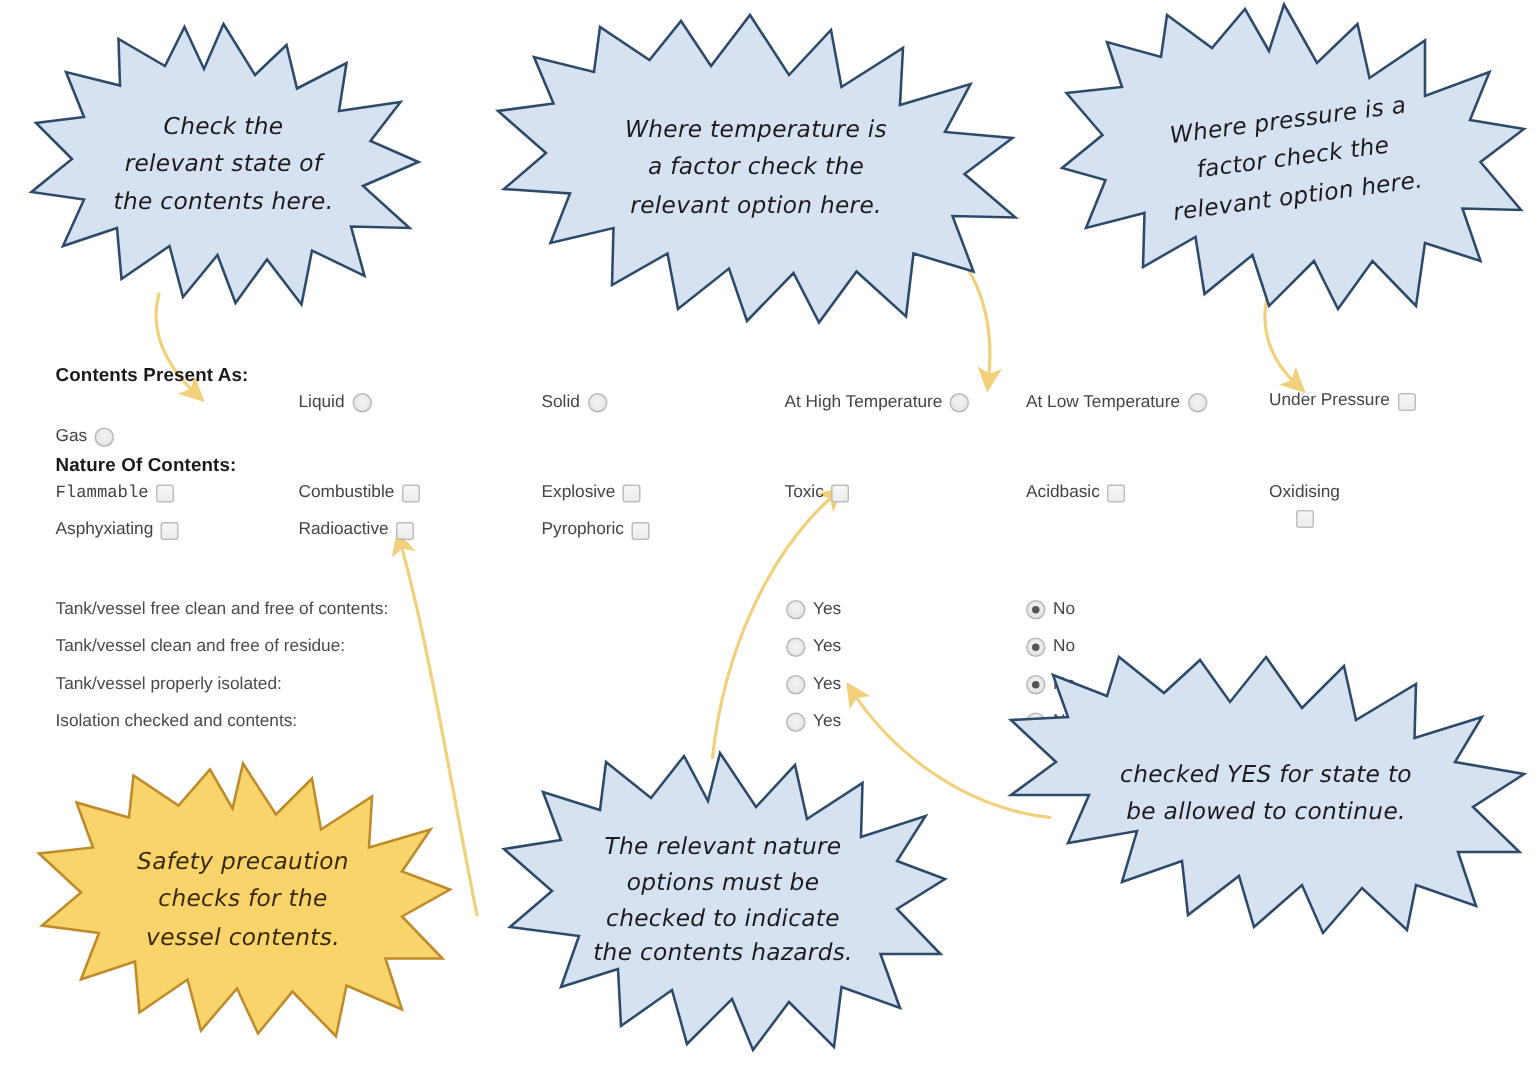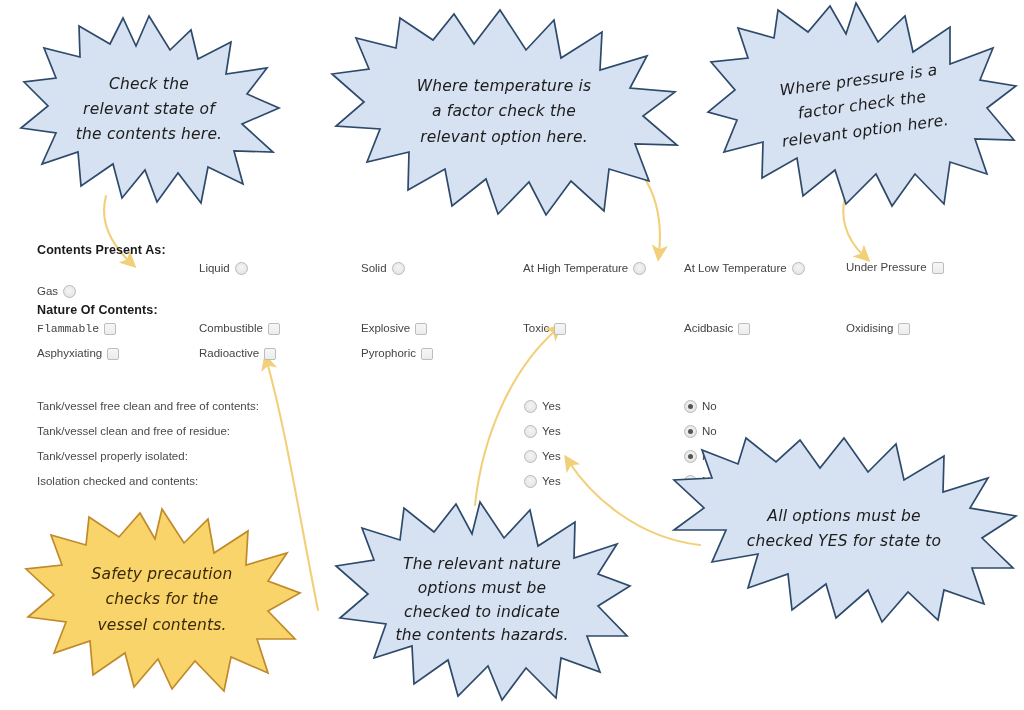--- a/index.html
+++ b/index.html
@@ -211,21 +211,21 @@
       <span class="checkbox"></span>
     </div>
     <div class="opt" style="left:523px; top:323px;">
       <span class="lbl">Toxic</span>
       <span class="checkbox"></span>
     </div>
     <div class="opt" style="left:684px; top:323px;">
       <span class="lbl">Acidbasic</span>
       <span class="checkbox"></span>
     </div>
-    <div class="opt" style="left:846px; top:323px;">
+    <div class="opt" style="left:846px; top:323px;flex-direction:column;">
       <span class="lbl">Oxidising</span>
       <span class="checkbox"></span>
     </div>
 
     <div class="opt" style="left:37px; top:348px;">
       <span class="lbl">Asphyxiating</span>
       <span class="checkbox"></span>
     </div>
     <div class="opt" style="left:199px; top:348px;">
       <span class="lbl">Radioactive</span>
@@ -332,19 +332,19 @@
         <span>checked to indicate</span>
         <span>the contents hazards.</span>
       </div>
     </div>
 
     <div class="bubble" style="left:668px; top:434px; width:352px; height:190px;">
       <svg viewBox="0 0 352 190" width="352" height="190">
         <polygon points="176,4 200,38 228,10 236,46 276,22 275,58 320,44 302,74 348,82 314,104 345,134 304,134 316,170 276,156 270,186 240,158 214,188 200,156 168,184 158,150 124,176 120,140 80,154 90,120 44,128 58,96 6,96 36,74 6,46 44,44 34,16 70,30 78,4 108,28 132,6 152,34" fill="#d6e2f2" stroke="#2e4a6b" stroke-width="1.7" stroke-linejoin="miter"></polygon>
       </svg>
       <div class="btext" style="padding:0 36px;">
-        <span>All options must be</span>
         <span>checked YES for state to</span>
+        <span>be allowed to continue.</span>
       </div>
     </div>
 
   </div>
 </div>
 
 </body></html>

